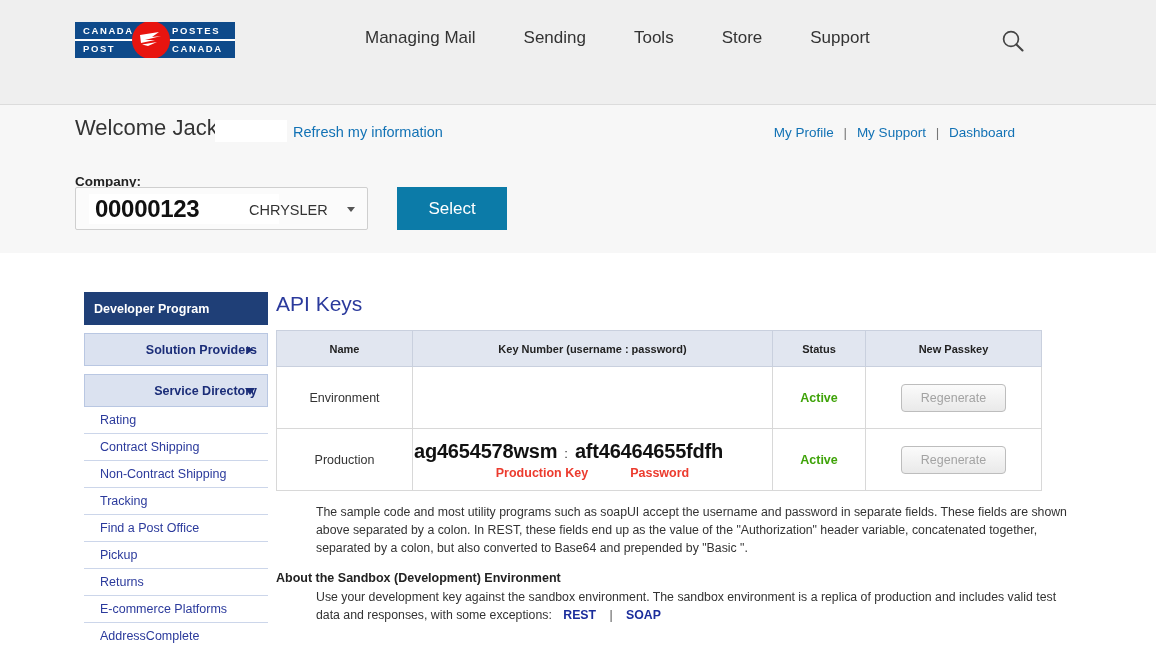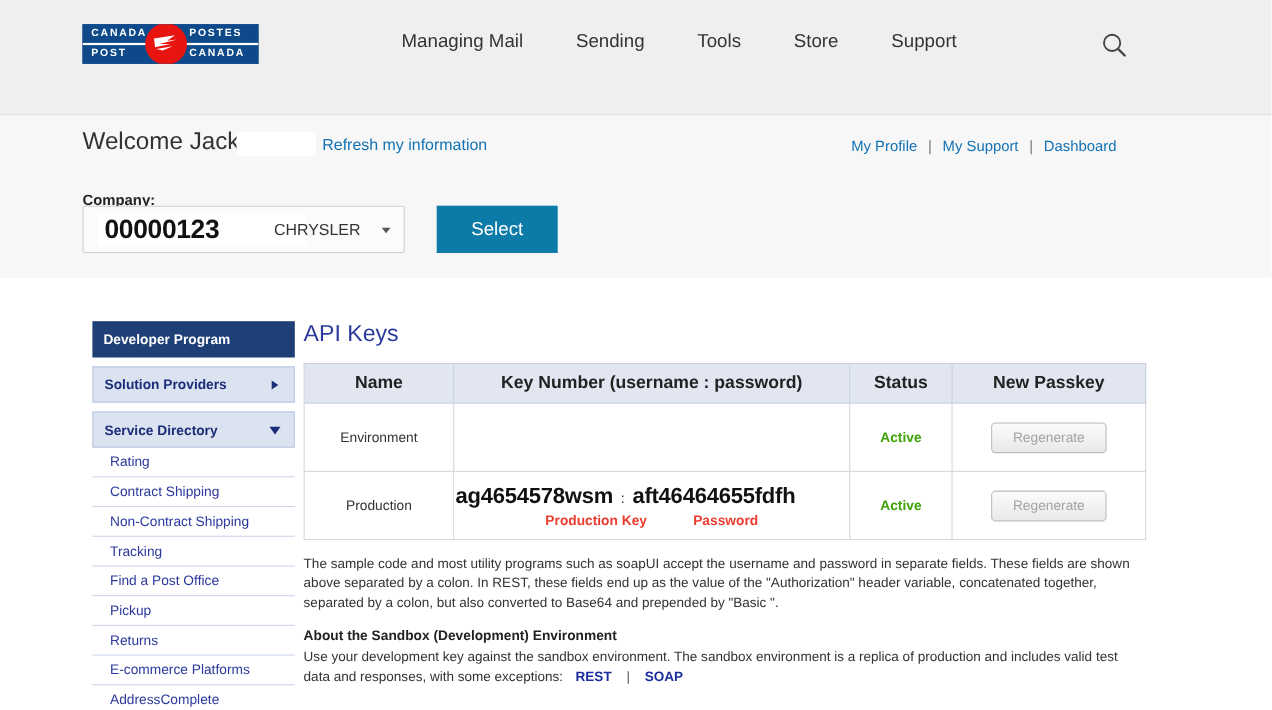--- a/index.html
+++ b/index.html
@@ -205,20 +205,21 @@
   }
   .side-head.primary {
     background: #1f3f77;
     color: #ffffff;
   }
   .side-head.section {
     background: #dbe2f0;
     color: #1b2d78;
     border: 1px solid #b9c7e2;
     margin-top: 8px;
+    justify-content: flex-end;
   }
   .side-arrow-right {
     position: absolute;
     right: 14px; top: 12px;
     width: 0; height: 0;
     border-top: 4.5px solid transparent;
     border-bottom: 4.5px solid transparent;
     border-left: 6px solid #1b2d78;
   }
   .side-arrow-down {
@@ -257,21 +258,21 @@
   #keys-table {
     margin-top: 14px;
     width: 765px;
     border-collapse: collapse;
     table-layout: fixed;
   }
   #keys-table th {
     background: #e1e6f0;
     border: 1px solid #c9d0de;
     height: 36px;
-    font-size: 16px;
+    font-size: 11px;
     font-weight: bold;
     color: #222222;
   }
   #keys-table td {
     border: 1px solid #d8d8d8;
     background: #ffffff;
     font-size: 12.5px;
     color: #333333;
     height: 62px;
     text-align: center;
@@ -324,20 +325,21 @@
     color: #ec3b2e;
   }
 
   
   .body-copy {
     margin-top: 12px;
     width: 762px;
     font-size: 12.3px;
     color: #333333;
     line-height: 18px;
+    margin-left: 40px;
   }
   .subhead {
     margin-top: 14px;
     font-size: 12.5px;
     font-weight: bold;
     color: #222222;
   }
   .inline-link {
     color: #1b2d9c;
     font-weight: bold;

